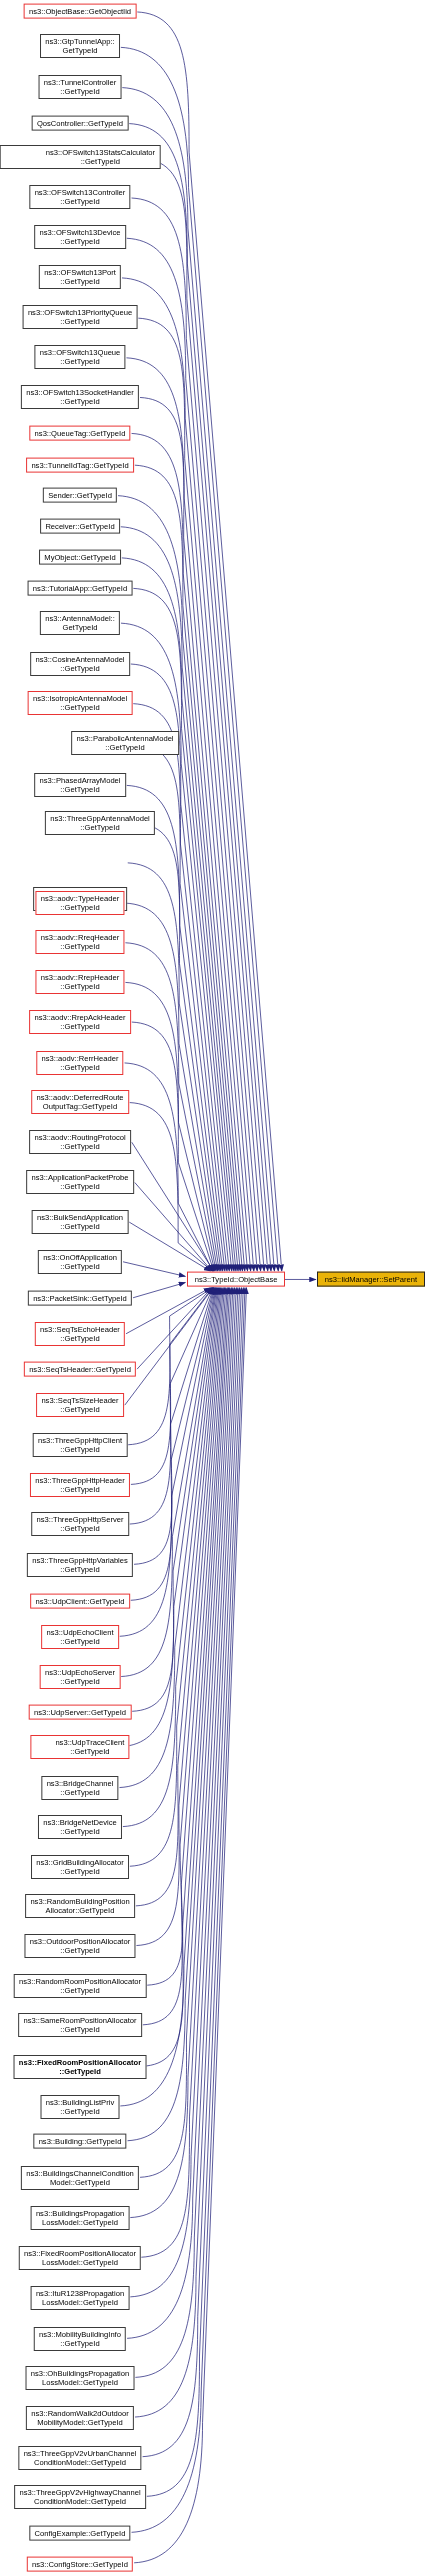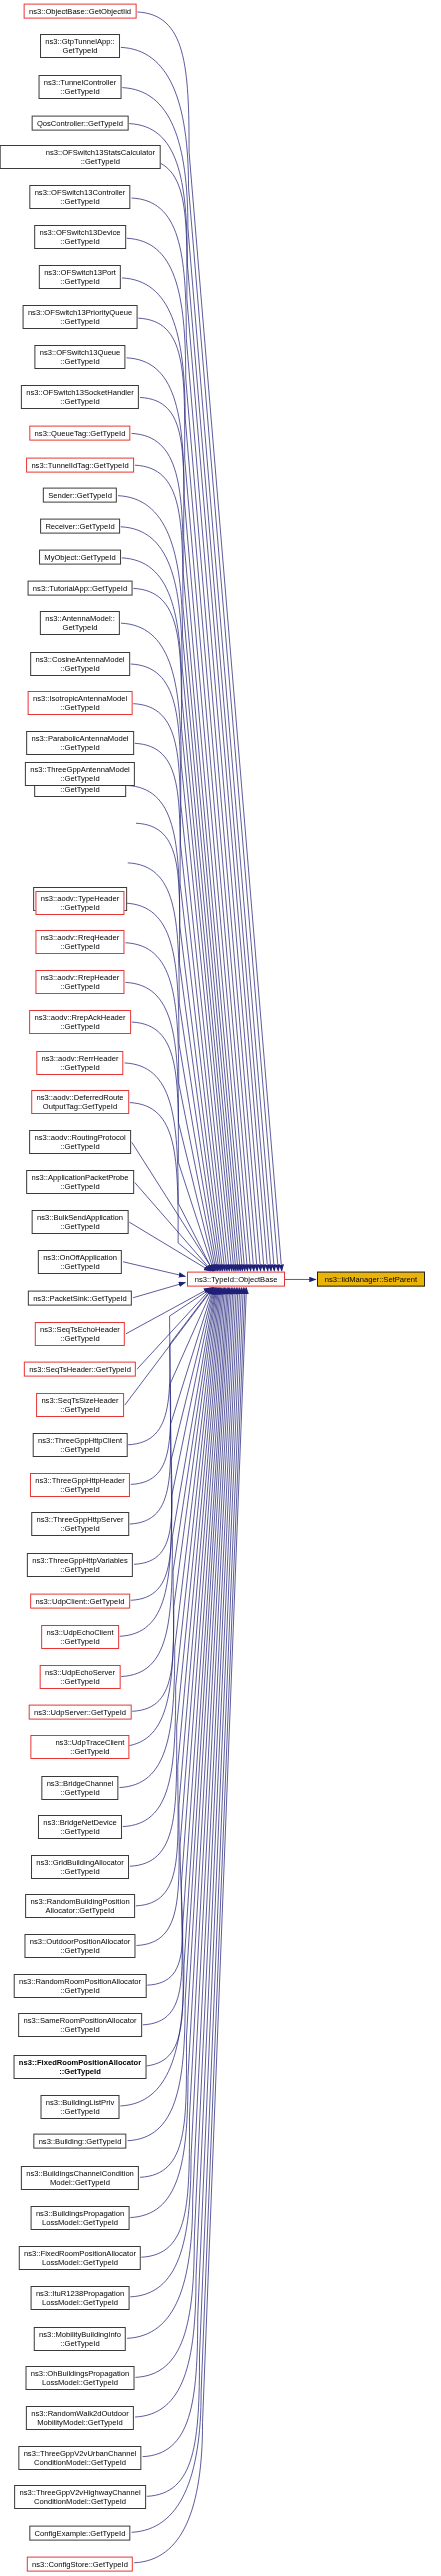--- a/index.html
+++ b/index.html
@@ -163,29 +163,29 @@
         <span class="nline">GetTypeId</span>
       </div>
       <div class="node caller" style="top: 664px;">
         <span class="nline">ns3::CosineAntennaModel</span>
         <span class="nline">::GetTypeId</span>
       </div>
       <div class="node caller red" style="top: 703px;">
         <span class="nline">ns3::IsotropicAntennaModel</span>
         <span class="nline">::GetTypeId</span>
       </div>
-      <div class="node caller" style="top: 743px;">
+      <div class="node caller" style="top: 743px; margin-left: 45px;">
         <span class="nline">ns3::ParabolicAntennaModel</span>
         <span class="nline">::GetTypeId</span>
       </div>
       <div class="node caller" style="top: 785px;">
         <span class="nline">ns3::PhasedArrayModel</span>
         <span class="nline">::GetTypeId</span>
       </div>
-      <div class="node caller" style="top: 774px;">
+      <div class="node caller" style="top: 823px; margin-left: 20px;">
         <span class="nline">ns3::ThreeGppAntennaModel</span>
         <span class="nline">::GetTypeId</span>
       </div>
       <div class="node caller" style="top: 863px; margin-top: 36px;">
         <span class="nline">ns3::UniformPlanarArray</span>
         <span class="nline">::GetTypeId</span>
       </div>
       <div class="node caller red" style="top: 903px;">
         <span class="nline">ns3::aodv::TypeHeader</span>
         <span class="nline">::GetTypeId</span>

